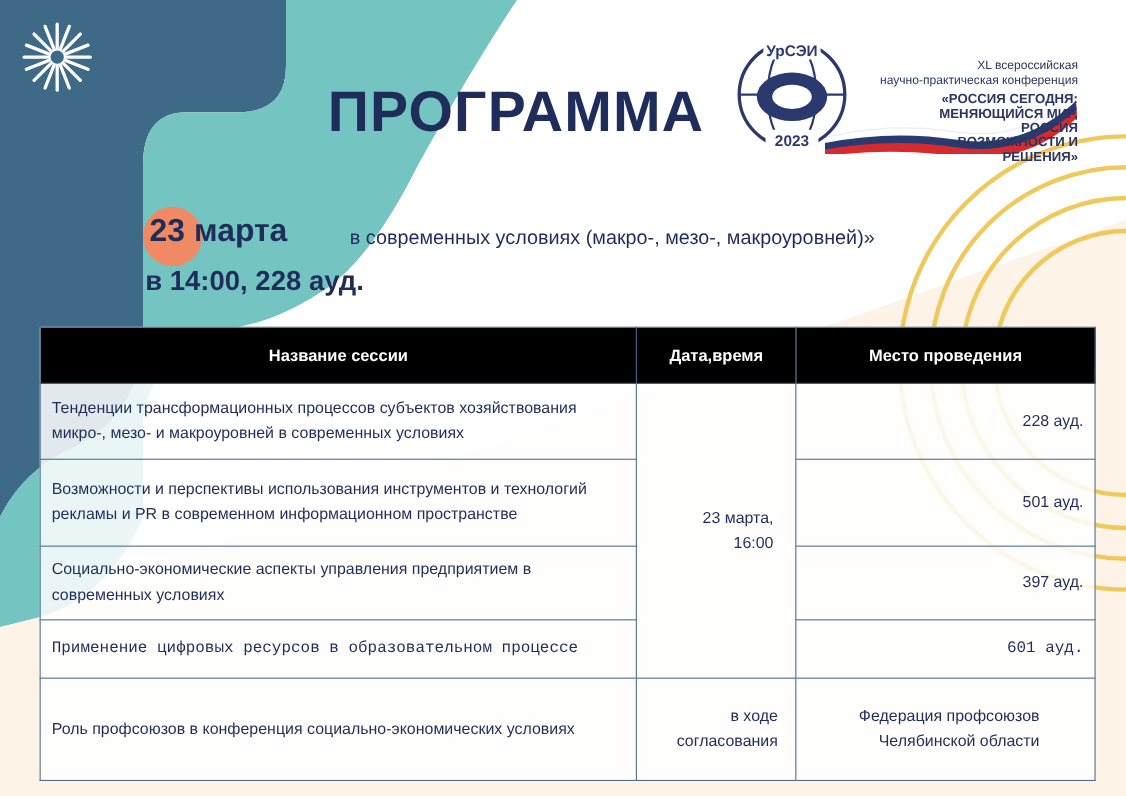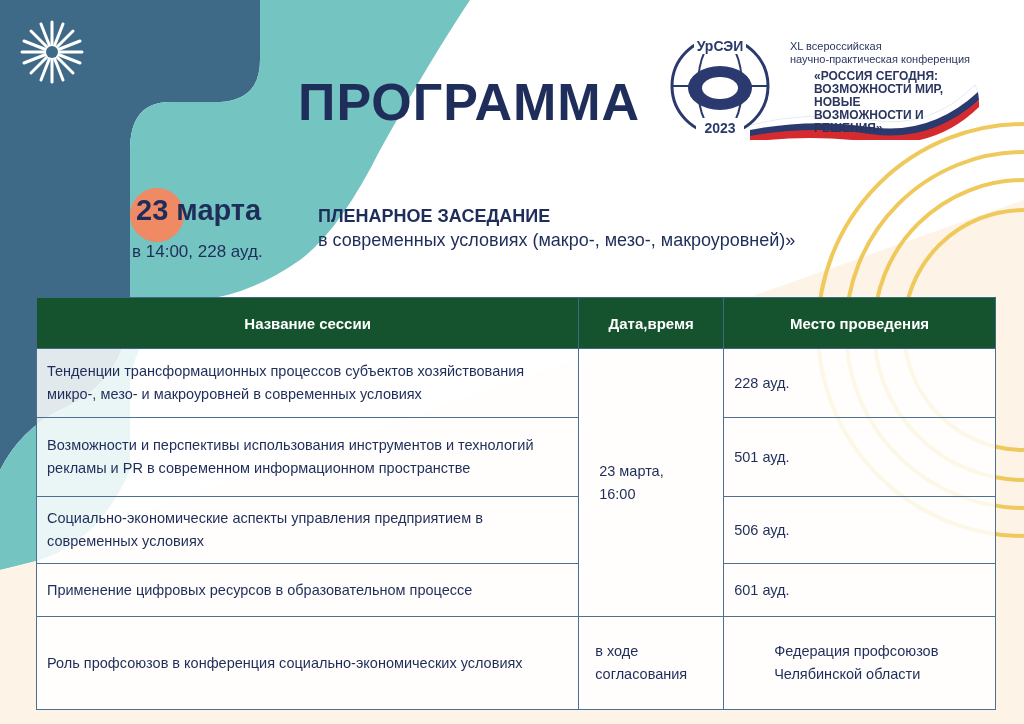--- a/index.html
+++ b/index.html
@@ -3,33 +3,33 @@
 <meta charset="utf-8">
 <style>
   html, body { margin:0; padding:0; }
   body { width:1024px; height:724px; position:relative; overflow:hidden; background:#ffffff; font-family:"Liberation Sans", "DejaVu Sans", sans-serif; color:#1f2d5a; }
   .bg { position:absolute; inset:0; }
   .starburst { position:absolute; left:20px; top:20px; width:64px; height:64px; }
   .title { position:absolute; left:298px; top:72px; font-size:52px; font-weight:bold; letter-spacing:1px; color:#1f2d5a; }
   .date-wrap { position:absolute; left:130px; top:188px; }
   .date-circle { position:absolute; left:0; top:0; width:54px; height:54px; background:#ef8a64; border-radius:50%; }
   .date-big { position:absolute; left:6px; top:6px; font-size:29px; font-weight:bold; color:#1f2d5a; white-space:nowrap; }
-  .date-sub { position:absolute; left:2px; top:54px; font-size:17px; font-weight:normal; color:#1f2d5a; white-space:nowrap; }
+  .date-sub { position:absolute; left:2px; top:54px; font-size:25px; font-weight:bold; color:#1f2d5a; white-space:nowrap; }
   .plenary { position:absolute; left:318px; top:204px; font-size:18px; color:#1f2d5a; line-height:24px; }
   .plenary .head { font-weight:bold; }
   .logo { position:absolute; left:668px; top:30px; width:104px; height:108px; }
-  .conf { position:absolute; left:790px; top:40px; width:190px; text-align:left; font-size:11px; color:#2a3560; line-height:13px; }
+  .conf { position:absolute; left:790px; top:54px; width:190px; text-align:right; font-size:11px; color:#2a3560; line-height:13px; }
   .conf .name { font-weight:bold; margin-top:4px; font-size:12px;margin-left:24px; }
   .flag { position:absolute; left:750px; top:80px; width:230px; height:60px; }
   table { position:absolute; left:36px; top:297px; width:960px; border-collapse:collapse; font-size:14.5px; color:#1f2d5a; background:rgba(255,255,255,0.85); }
-  th { background:#14532d; color:#ffffff; font-weight:bold; height:48px; font-size:15px; }
+  th { background:#000000; color:#ffffff; font-weight:bold; height:48px; font-size:15px; }
   td { border:1px solid #4b7090; padding:6px 10px; line-height:23px; }
   th { border:1px solid #3e6a88; }
-  td.c { text-align:left; }
-  tr.r1 td { height:56px; } tr.r2 td{ height:66px;} tr.r3 td{height:54px;} tr.r4 td{height:40px;} tr.r5 td{height:60px;}
+  td.c { text-align:right; }
+  tr.r1 td { height:56px; } tr.r2 td{ height:66px;} tr.r3 td{height:54px;} tr.r4 td{height:40px;font-family:Liberation Mono, monospace;} tr.r5 td{height:60px;}
 </style>
 </head>
 <body>
 
 <div class="bg">
   <svg width="1024" height="724" style="position:absolute;left:0;top:0">
     <path d="M0 0 H260 V60 Q260 100 220 102 H170 Q130 102 130 150 V300 Q130 380 60 410 Q20 430 0 470 Z" fill="#3e6a88"></path>
     <path d="M260 0 H470 Q430 60 380 150 Q340 230 300 260 Q250 295 200 300 Q140 320 130 380 V470 Q100 540 40 560 L0 570 V470 Q20 430 60 410 Q130 380 130 300 V150 Q130 102 170 102 H220 Q260 100 260 60 Z" fill="#74c4c1"></path>
     <path d="M0 570 Q60 560 120 520 L1024 200 V724 H0 Z" fill="#fdf3e6"></path>
     <g fill="none" stroke="#f0c95c" stroke-width="4">
@@ -57,21 +57,20 @@
 
 <div class="title">ПРОГРАММА</div>
 
 <div class="date-wrap">
   <div class="date-circle"></div>
   <div class="date-big"><span>23</span> <span>марта</span></div>
   <div class="date-sub">в 14:00, 228 ауд.</div>
 </div>
 
 <div class="plenary">
-  <div class="head">ПЛЕНАРНОЕ ЗАСЕДАНИЕ</div>
   <div>в современных условиях (макро-, мезо-, макроуровней)»</div>
 </div>
 
 <svg class="flag" viewBox="0 0 230 60">
   <path d="M0 45 Q60 30 120 40 Q180 50 225 5 L228 12 Q185 58 120 50 Q60 42 0 55 Z" fill="#ffffff" stroke="#cfd6e0" stroke-width="0.5"></path>
   <path d="M0 50 Q60 38 120 47 Q180 56 228 12 L229 20 Q185 64 120 56 Q60 48 0 58 Z" fill="#2b3a6e"></path>
   <path d="M0 56 Q60 45 120 54 Q180 63 229 20 L229 27 Q185 70 120 62 Q60 54 0 62 Z" fill="#d52b2e"></path>
 </svg>
 
 <svg class="logo" viewBox="0 0 104 108">
@@ -84,21 +83,21 @@
   <text x="52" y="21" text-anchor="middle" font-size="14" font-weight="bold" fill="#2b3a6e" font-family="Liberation Sans, sans-serif">УрСЭИ</text>
   <rect x="28" y="88" width="48" height="18" rx="3" fill="#ffffff"></rect>
   <text x="52" y="103" text-anchor="middle" font-size="14" font-weight="bold" fill="#2b3a6e" font-family="Liberation Sans, sans-serif">2023</text>
 </svg>
 
 <div class="conf">
   <div>XL всероссийская</div>
   <div>научно-практическая конференция</div>
   <div class="name">
     <div>«РОССИЯ СЕГОДНЯ:</div>
-    <div>ВОЗМОЖНОСТИ МИР, НОВЫЕ</div>
+    <div>МЕНЯЮЩИЙСЯ МИР, РОССИЯ</div>
     <div>ВОЗМОЖНОСТИ И РЕШЕНИЯ»</div>
   </div>
 </div>
 
 <table>
   <colgroup>
       <col style="width:543px">
       <col style="width:145px">
       <col style="width:272px">
     </colgroup>
@@ -114,21 +113,21 @@
       <td>Тенденции трансформационных процессов субъектов хозяйствования микро-, мезо- и макроуровней в современных условиях</td>
       <td class="c" rowspan="4" style="padding:0 20px">23 марта, 16:00</td>
       <td class="c">228 ауд.</td>
     </tr>
     <tr class="r2">
       <td>Возможности и перспективы использования инструментов и технологий рекламы и PR в современном информационном пространстве</td>
       <td class="c">501 ауд.</td>
     </tr>
     <tr class="r3">
       <td>Социально-экономические аспекты управления предприятием в современных условиях</td>
-      <td class="c">506 ауд.</td>
+      <td class="c">397 ауд.</td>
     </tr>
     <tr class="r4">
       <td>Применение цифровых ресурсов в образовательном процессе</td>
       <td class="c">601 ауд.</td>
     </tr>
     <tr class="r5">
       <td>Роль профсоюзов в конференция социально-экономических условиях</td>
       <td class="c" style="padding:0 16px">в ходе согласования</td>
       <td class="c" style="padding:16px 50px">Федерация профсоюзов Челябинской области</td>
     </tr>

